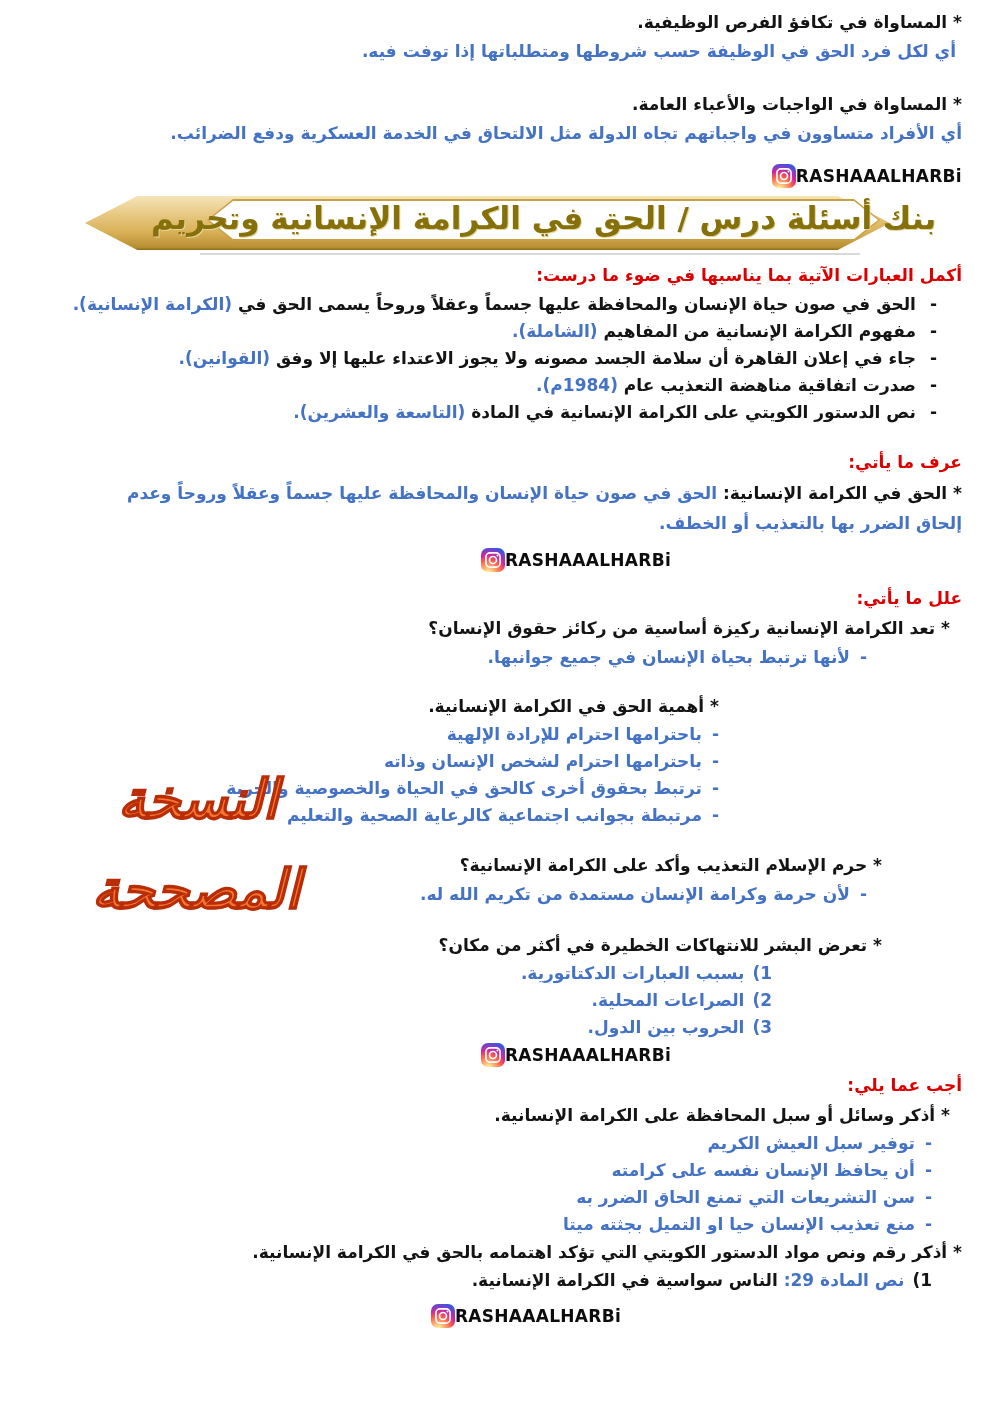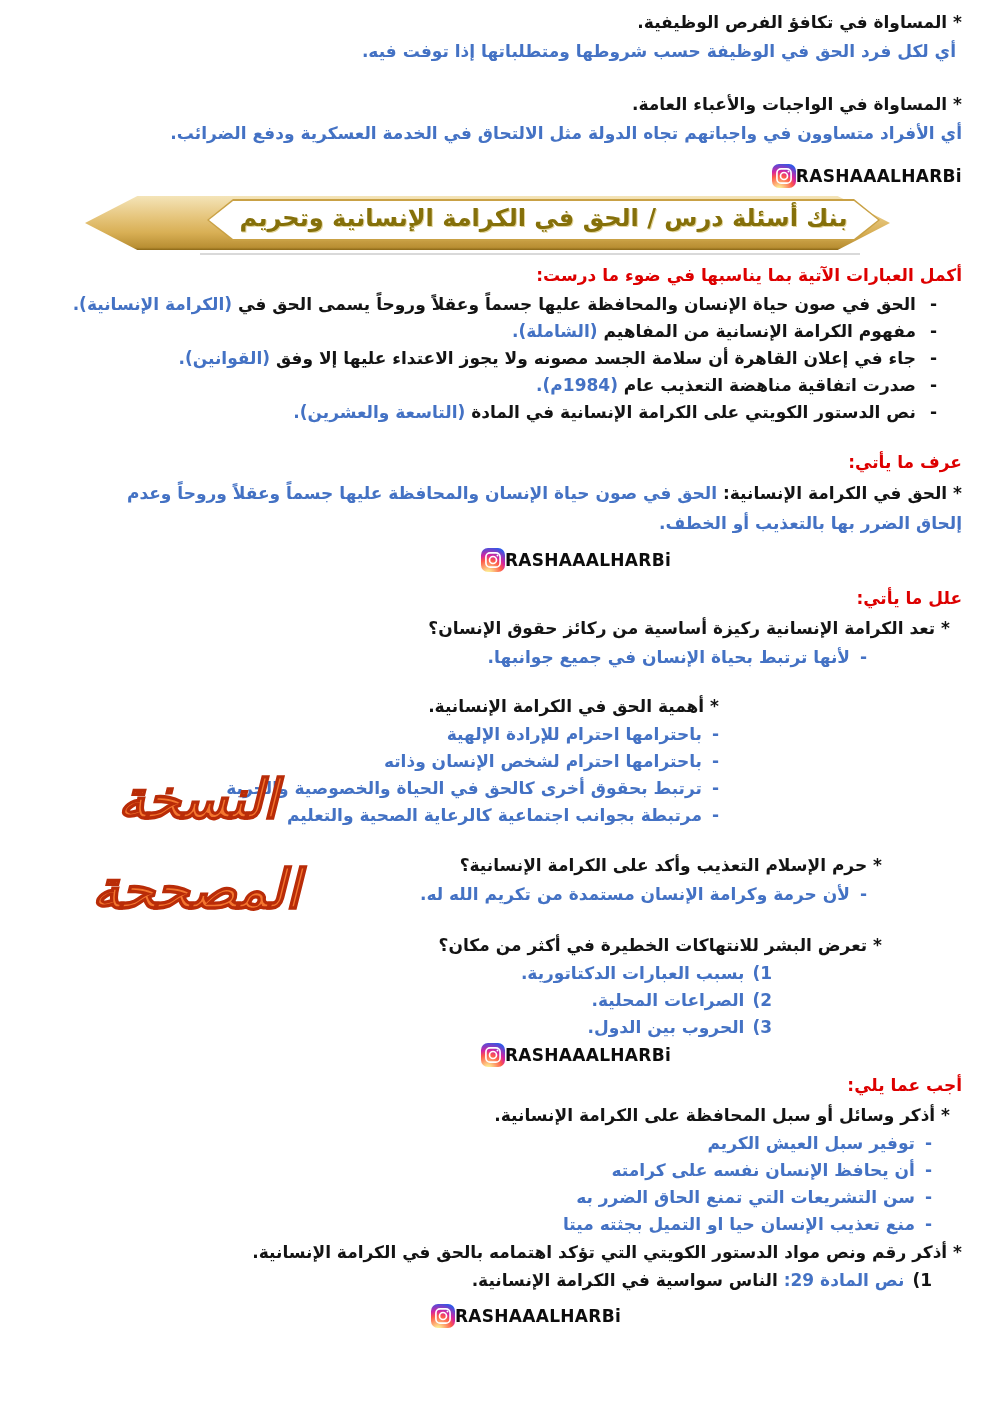--- a/index.html
+++ b/index.html
@@ -63,21 +63,21 @@
     background:#c9a145;
     clip-path:polygon(26px 0,calc(100% - 26px) 0,100% 50%,calc(100% - 26px) 100%,26px 100%,0 50%);
   }
   .panel-inner{
     position:absolute;inset:2px;background:#ffffff;
     clip-path:polygon(24px 0,calc(100% - 24px) 0,100% 50%,calc(100% - 24px) 100%,24px 100%,0 50%);
   }
   .banner-title{
     position:absolute;right:10px;left:122px;top:0;bottom:9px;
     display:flex;align-items:center;justify-content:center;
-    font-size:24px;color:#85700a;text-shadow:1px 1px 0 #e3d49a;
+    font-size:31px;color:#85700a;text-shadow:1px 1px 0 #e3d49a;
     white-space:nowrap;
   }
   .banner-underline{border-top:2px solid #d9d9d9;margin:3px 102px 0 170px;height:0;}
 
   
   .wm{
     position:absolute;
     color:var(--wm,#F4762F);
     -webkit-text-stroke:1.6px #B92C08;
     font-size:54px;line-height:56px;white-space:nowrap;font-style:italic;

